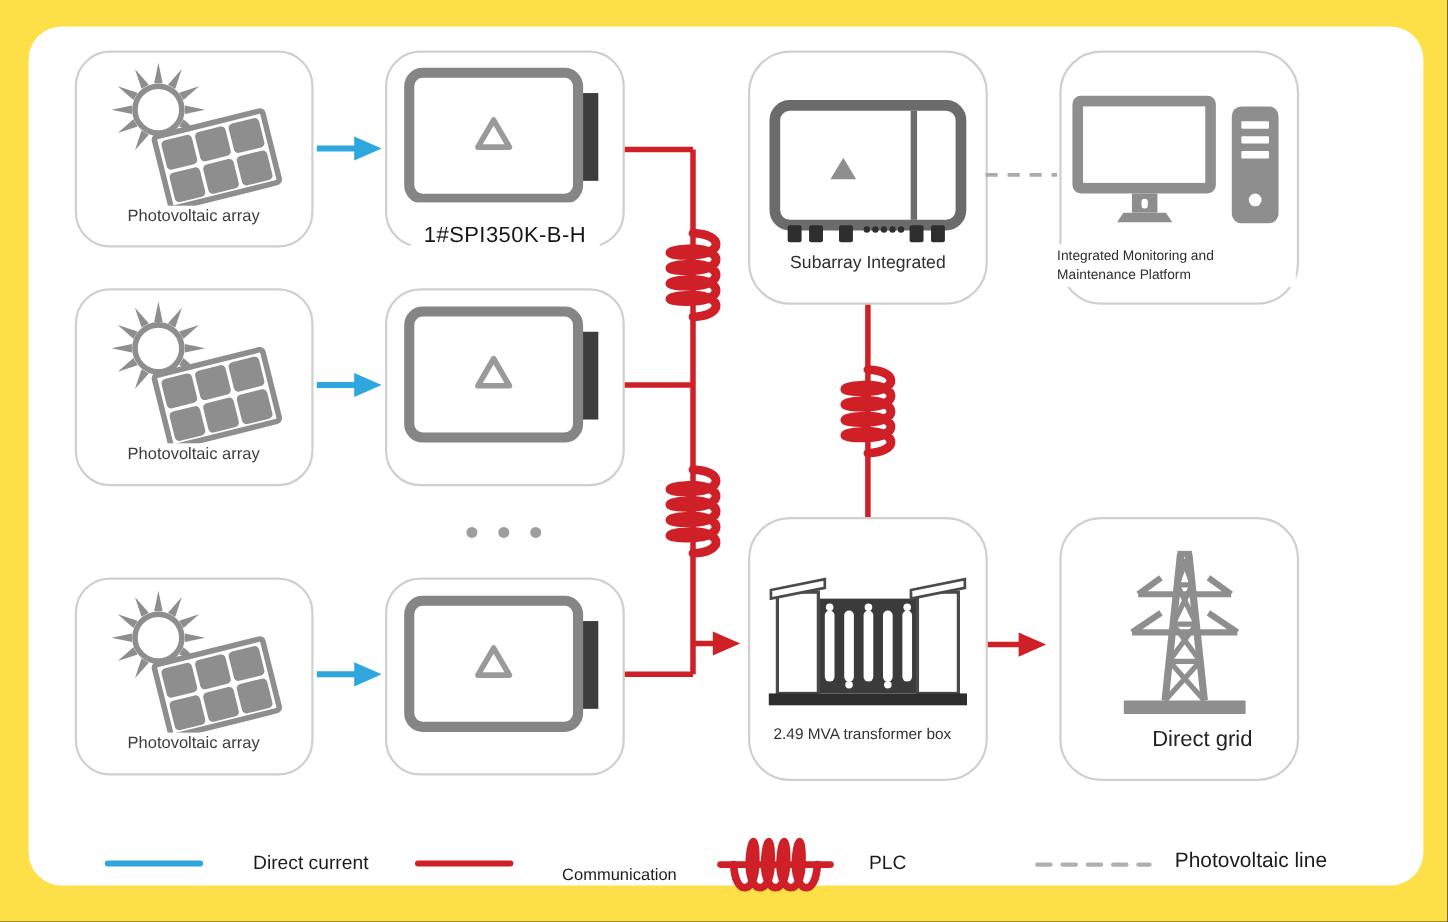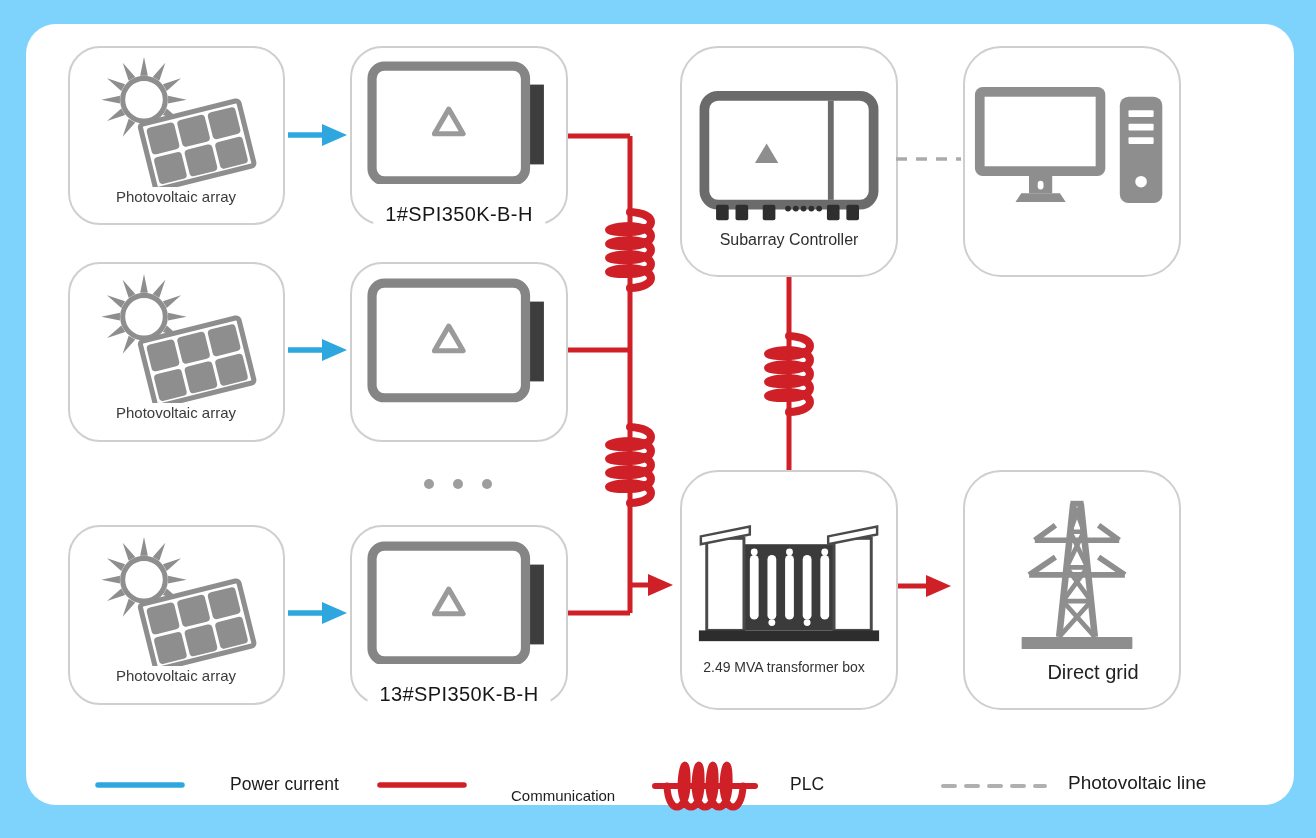--- a/index.html
+++ b/index.html
@@ -1,16 +1,16 @@
 <!DOCTYPE html>
 <html><head>
 <meta charset="utf-8">
 <style>
   html,body{margin:0;padding:0;background:#000;}
-  .canvas{position:relative;width:1316px;height:838px;background:#7dd3fc;overflow:hidden;
+  .canvas{position:relative;width:1316px;height:838px;background:#fde047;overflow:hidden;
           font-family:"Liberation Sans",sans-serif;}
   .page{position:absolute;left:26px;top:24px;width:1268px;height:781px;background:#fff;
         border-radius:30px;}
   .node{position:absolute;background:#fff;border:2px solid #cfcfcf;border-radius:32px;
         box-sizing:border-box;z-index:2;}
   .node svg.icon{position:absolute;left:50%;transform:translateX(-50%);overflow:visible;}
   svg.overlay{position:absolute;left:0;top:0;z-index:3;overflow:visible;}
   .lbl{position:absolute;z-index:4;background:#fff;white-space:nowrap;color:#3a3a3a;
        line-height:1.25;}
   .lbl.center{transform:translateX(-50%);}
@@ -221,30 +221,30 @@
         <circle cx="458" cy="484" r="5"></circle>
         <circle cx="487" cy="484" r="5"></circle>
     </g>
   </svg>
 
   <div class="lbl pv center" style="left:176px;top:187px;">Photovoltaic array</div>
   <div class="lbl pv center" style="left:176px;top:403px;">Photovoltaic array</div>
   <div class="lbl pv center" style="left:176px;top:666px;">Photovoltaic array</div>
 
   <div class="lbl inv center" style="left:459px;top:184px;">1#SPI350K-B-H</div>
-  <div class="lbl inv center" style="left:459px;top:664px;">13#SPI350K-B-H</div>
-
-  <div class="lbl ctrl center" style="left:789px;top:229px;">Subarray Controller</div>
+
+  <div class="lbl ctrl center" style="left:789px;top:229px;">Subarray Integrated</div>
+  <div class="lbl plat" style="left:956px;top:222px;">Integrated Monitoring and Maintenance Platform</div>
   <div class="lbl xfmr center" style="left:784px;top:658px;">2.49 MVA transformer box</div>
   <div class="lbl grid center" style="left:1093px;top:659px;">Direct grid</div>
 
   <svg class="legend-sym" style="left:95px;top:781px;" width="90" height="8">
     <line x1="3" y1="4" x2="87" y2="4" stroke="#2ea7de" stroke-width="5.5" stroke-linecap="round"></line>
   </svg>
-  <div class="legend-lbl" style="left:230px;top:774px;font-size:17.5px;">Power current</div>
+  <div class="legend-lbl" style="left:230px;top:774px;font-size:17.5px;">Direct current</div>
 
   <svg class="legend-sym" style="left:377px;top:781px;" width="90" height="8">
     <line x1="3" y1="4" x2="87" y2="4" stroke="#d02027" stroke-width="5.5" stroke-linecap="round"></line>
   </svg>
   <div class="legend-lbl" style="left:511px;top:777px;font-size:15px;margin-top:10px;">Communication</div>
 
   <svg class="legend-sym" style="left:655px;top:764px;" width="100" height="44">
     <line x1="0" y1="22" x2="100" y2="22" stroke="#d02027" stroke-width="6" stroke-linecap="round"></line>
     <path fill="none" stroke="#d02027" stroke-width="7" stroke-linecap="round" d="M12 22
       C13 50 31 50 32 22 C33 -6 27 -6 26 22

